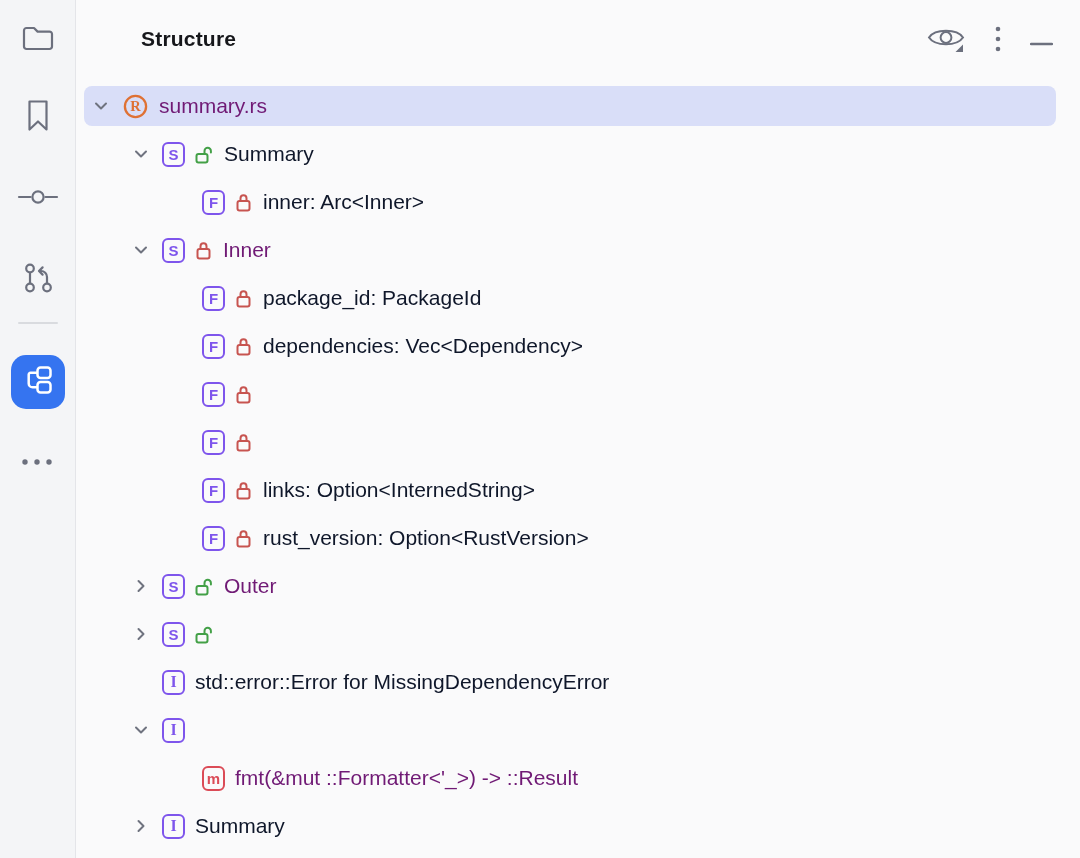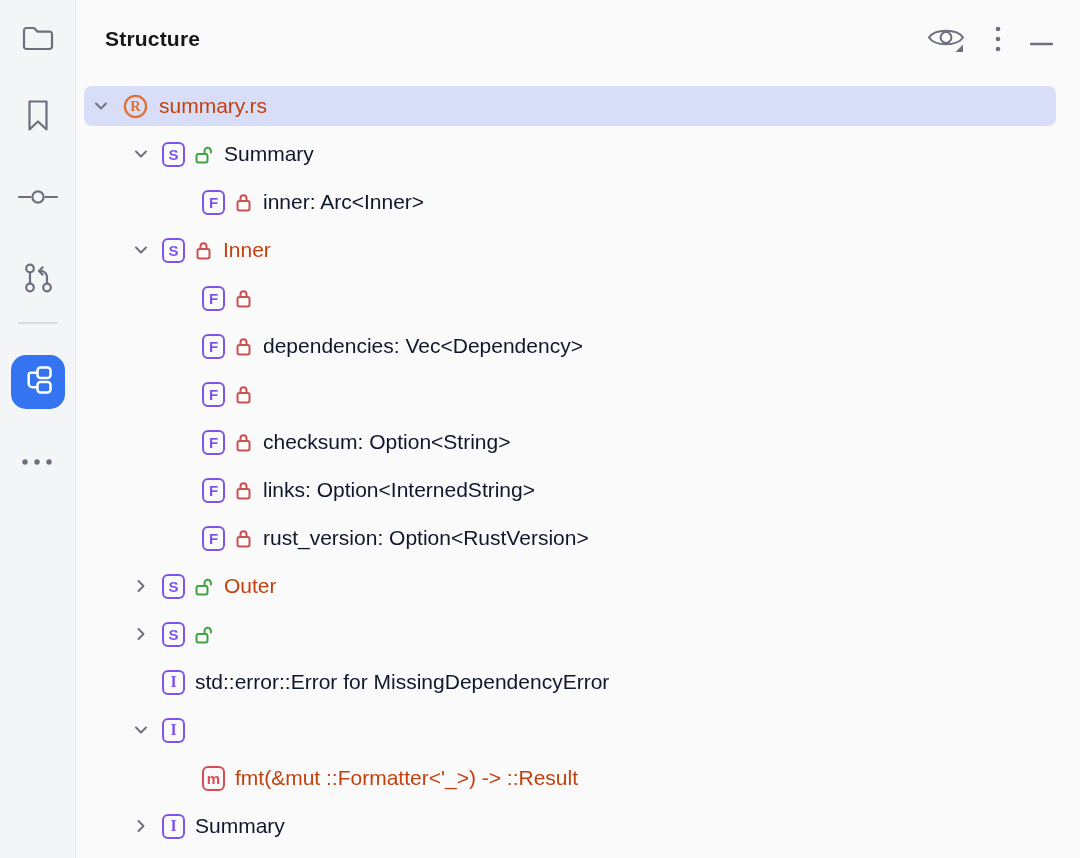--- a/index.html
+++ b/index.html
@@ -19,21 +19,21 @@
     display:flex;align-items:center;justify-content:center;cursor:pointer;
   }
   .tool-btn.active{
     left:11px;width:54px;height:54px;border-radius:15px;background:#3574F0;
   }
   .bar-divider{
     position:absolute;left:18px;width:40px;height:2px;background:#D9DBDF;border-radius:1px;
   }
   
   .main{position:absolute;left:77px;top:0;width:1003px;height:858px;}
-  .panel-header{position:relative;height:82px;}
+  .panel-header{position:relative;height:82px;margin-left:36px;}
   .panel-title{
     position:absolute;left:28px;top:27px;
     font-size:21px;font-weight:bold;color:#16171B;letter-spacing:.2px;
   }
   .header-actions{
     position:absolute;right:27px;top:26px;
     display:flex;align-items:center;gap:29px;
   }
   .icon-btn{display:flex;align-items:center;justify-content:center;height:30px;cursor:pointer;}
   
@@ -56,21 +56,21 @@
   .type-icon{
     width:23px;height:25px;box-sizing:border-box;
     border:2px solid #7E55EC;color:#7E55EC;border-radius:6px;
     font-size:15px;font-weight:700;line-height:1;
     display:flex;align-items:center;justify-content:center;
   }
   .type-icon.interface{font-family:"Liberation Serif",serif;font-size:16px;}
   .type-icon.method{border-color:#DB4B57;color:#DB4B57;}
   .lock{flex:none;margin-right:11px;display:flex;align-items:center;}
   .label{font-size:21px;color:#0f172a;white-space:nowrap;}
-  .label.blue{color:#c2410c;}
+  .label.blue{color:#701a75;}
 </style>
 </head>
 <body>
 
 <div class="activity-bar">
   <div class="tool-btn" style="top:18px">
     <span><svg width="34" height="32" viewBox="0 0 34 32">
           <path d="M3 24.5 V8.5 a2.5 2.5 0 0 1 2.5 -2.5 H13 l3.6 3.6 H28.5 a2.5 2.5 0 0 1 2.5 2.5 V24.5 a2.5 2.5 0 0 1 -2.5 2.5 H5.5 A2.5 2.5 0 0 1 3 24.5 Z" fill="none" stroke="#6C707E" stroke-width="2.2" stroke-linejoin="round"></path>
         </svg></span>
   </div>
@@ -198,20 +198,21 @@
   </div>
       <div class="row" style="padding-left: 86px;">
     <span class="chevron"></span>
     <span class="sym type-icon field">F</span>
     <span class="lock">
           <svg width="17" height="21" viewBox="0 0 17 21">
             <rect x="2.5" y="9" width="12" height="9.5" rx="2" fill="none" stroke="#C75450" stroke-width="2"></rect>
             <path d="M5.5 9 V6.3 a3 3 0 0 1 6 0 V9" fill="none" stroke="#C75450" stroke-width="2" stroke-linecap="round"></path>
           </svg>
         </span>
+    <span class="label">package_id: PackageId</span>
   </div>
       <div class="row" style="padding-left: 86px;">
     <span class="chevron"></span>
     <span class="sym type-icon field">F</span>
     <span class="lock">
           <svg width="17" height="21" viewBox="0 0 17 21">
             <rect x="2.5" y="9" width="12" height="9.5" rx="2" fill="none" stroke="#C75450" stroke-width="2"></rect>
             <path d="M5.5 9 V6.3 a3 3 0 0 1 6 0 V9" fill="none" stroke="#C75450" stroke-width="2" stroke-linecap="round"></path>
           </svg>
         </span>
@@ -229,21 +230,20 @@
   </div>
       <div class="row" style="padding-left: 86px;">
     <span class="chevron"></span>
     <span class="sym type-icon field">F</span>
     <span class="lock">
           <svg width="17" height="21" viewBox="0 0 17 21">
             <rect x="2.5" y="9" width="12" height="9.5" rx="2" fill="none" stroke="#C75450" stroke-width="2"></rect>
             <path d="M5.5 9 V6.3 a3 3 0 0 1 6 0 V9" fill="none" stroke="#C75450" stroke-width="2" stroke-linecap="round"></path>
           </svg>
         </span>
-    <span class="label">checksum: Option&lt;String&gt;</span>
   </div>
       <div class="row" style="padding-left: 86px;">
     <span class="chevron"></span>
     <span class="sym type-icon field">F</span>
     <span class="lock">
           <svg width="17" height="21" viewBox="0 0 17 21">
             <rect x="2.5" y="9" width="12" height="9.5" rx="2" fill="none" stroke="#C75450" stroke-width="2"></rect>
             <path d="M5.5 9 V6.3 a3 3 0 0 1 6 0 V9" fill="none" stroke="#C75450" stroke-width="2" stroke-linecap="round"></path>
           </svg>
         </span>

